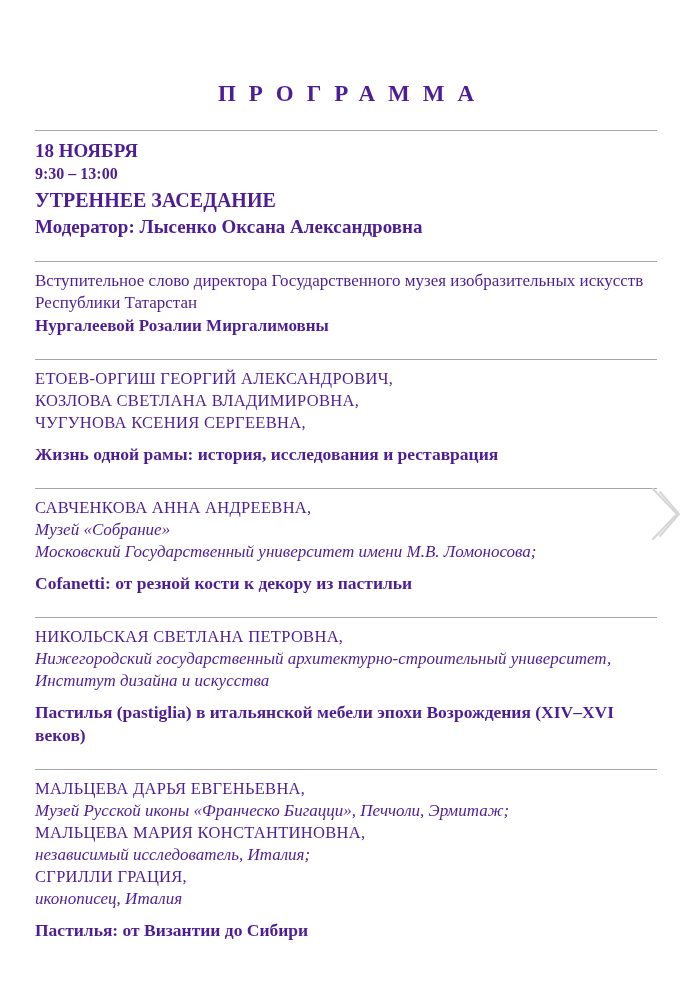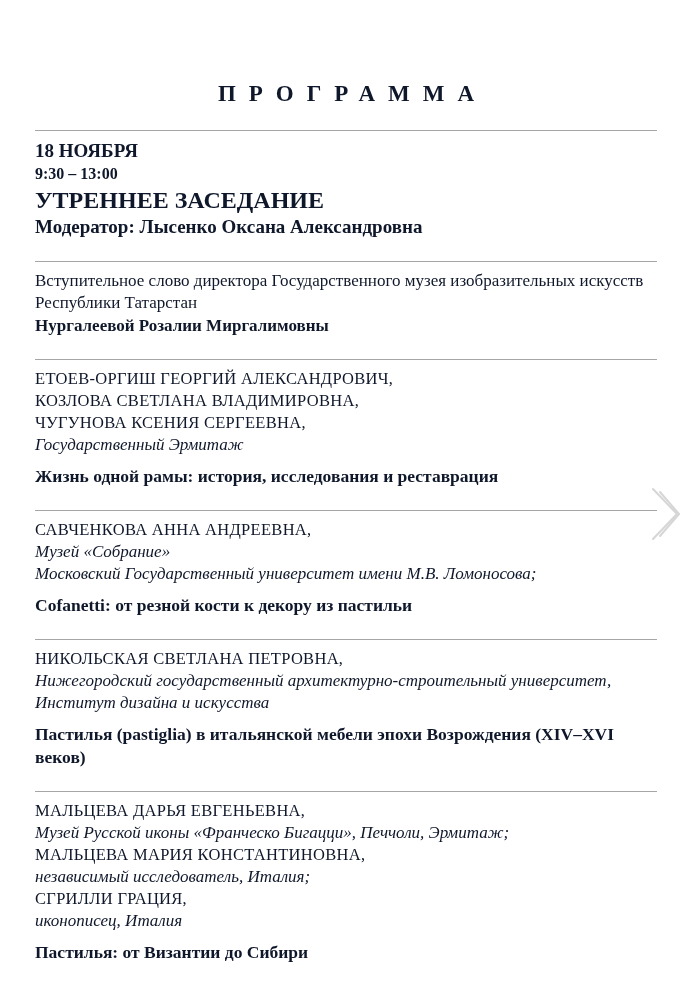--- a/index.html
+++ b/index.html
@@ -9,21 +9,21 @@
   }
   .page {
     position: relative;
     width: 683px;
     height: 981px;
     margin: 0 auto;
     background: #ffffff;
     box-sizing: border-box;
     padding: 80px 26px 0 35px;
     font-family: "Liberation Serif", "DejaVu Serif", serif;
-    color: #0f172a;
+    color: #4c1d95;
     overflow: hidden;
   }
   .doc-title {
     margin: 0;
     text-align: center;
     font-size: 23px;
     line-height: 28px;
     font-weight: bold;
     letter-spacing: 13px;
     padding-left: 13px; 
@@ -39,21 +39,21 @@
   }
   .session-date {
     font-size: 19px;
     line-height: 24px;
   }
   .session-time {
     font-size: 16px;
     line-height: 22px;
   }
   .session-name {
-    font-size: 24px;
+    font-size: 20px;
     line-height: 30px;
   }
   .session-moderator {
     font-size: 19px;
     line-height: 24px;
   }
   .program-item {
     margin: 0;
   }
   .line-plain {
@@ -116,21 +116,20 @@
       <hr class="rule">
       <div class="program-item">
         <div class="line-plain">Вступительное слово директора Государственного музея изобразительных искусств Республики Татарстан</div>
         <div class="line-bold">Нургалеевой Розалии Миргалимовны</div>
       </div>
       <hr class="rule">
       <div class="program-item">
         <div class="line-caps">ЕТОЕВ-ОРГИШ ГЕОРГИЙ АЛЕКСАНДРОВИЧ,</div>
         <div class="line-caps">КОЗЛОВА СВЕТЛАНА ВЛАДИМИРОВНА,</div>
         <div class="line-caps">ЧУГУНОВА КСЕНИЯ СЕРГЕЕВНА,</div>
-        <div class="line-italic">Государственный Эрмитаж</div>
         <div class="line-topic">Жизнь одной рамы: история, исследования и реставрация</div>
       </div>
       <hr class="rule">
       <div class="program-item">
         <div class="line-caps">САВЧЕНКОВА АННА АНДРЕЕВНА,</div>
         <div class="line-italic">Музей «Собрание»</div>
         <div class="line-italic">Московский Государственный университет имени М.В. Ломоносова;</div>
         <div class="line-topic">Cofanetti: от резной кости к декору из пастильи</div>
       </div>
       <hr class="rule">

